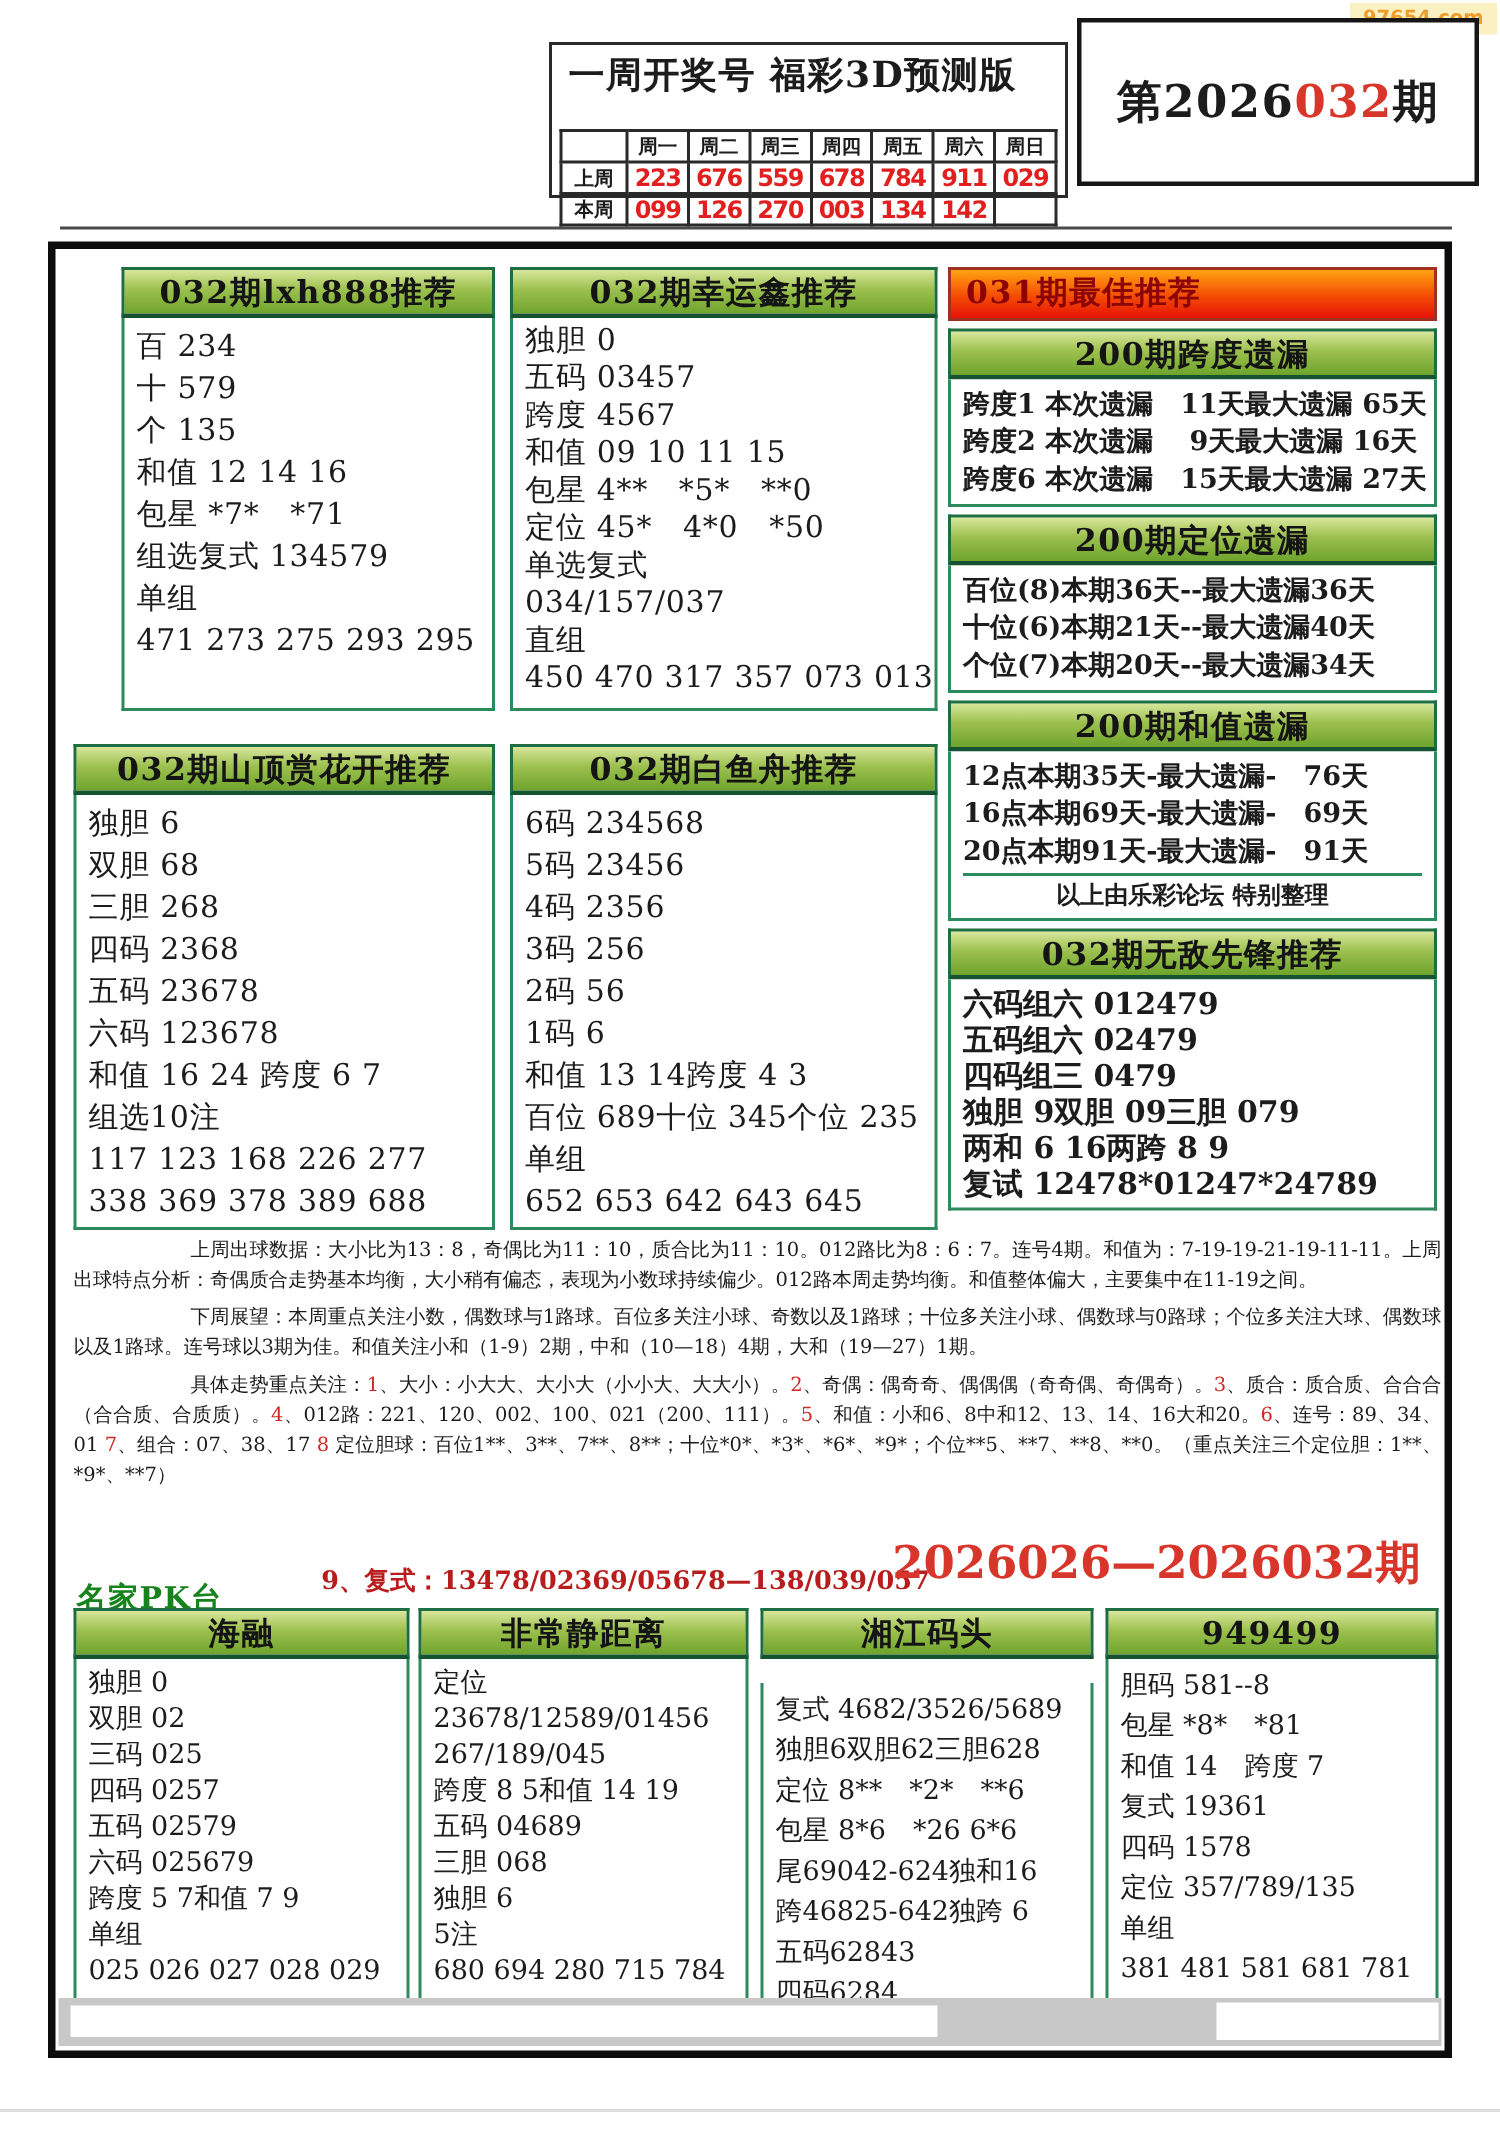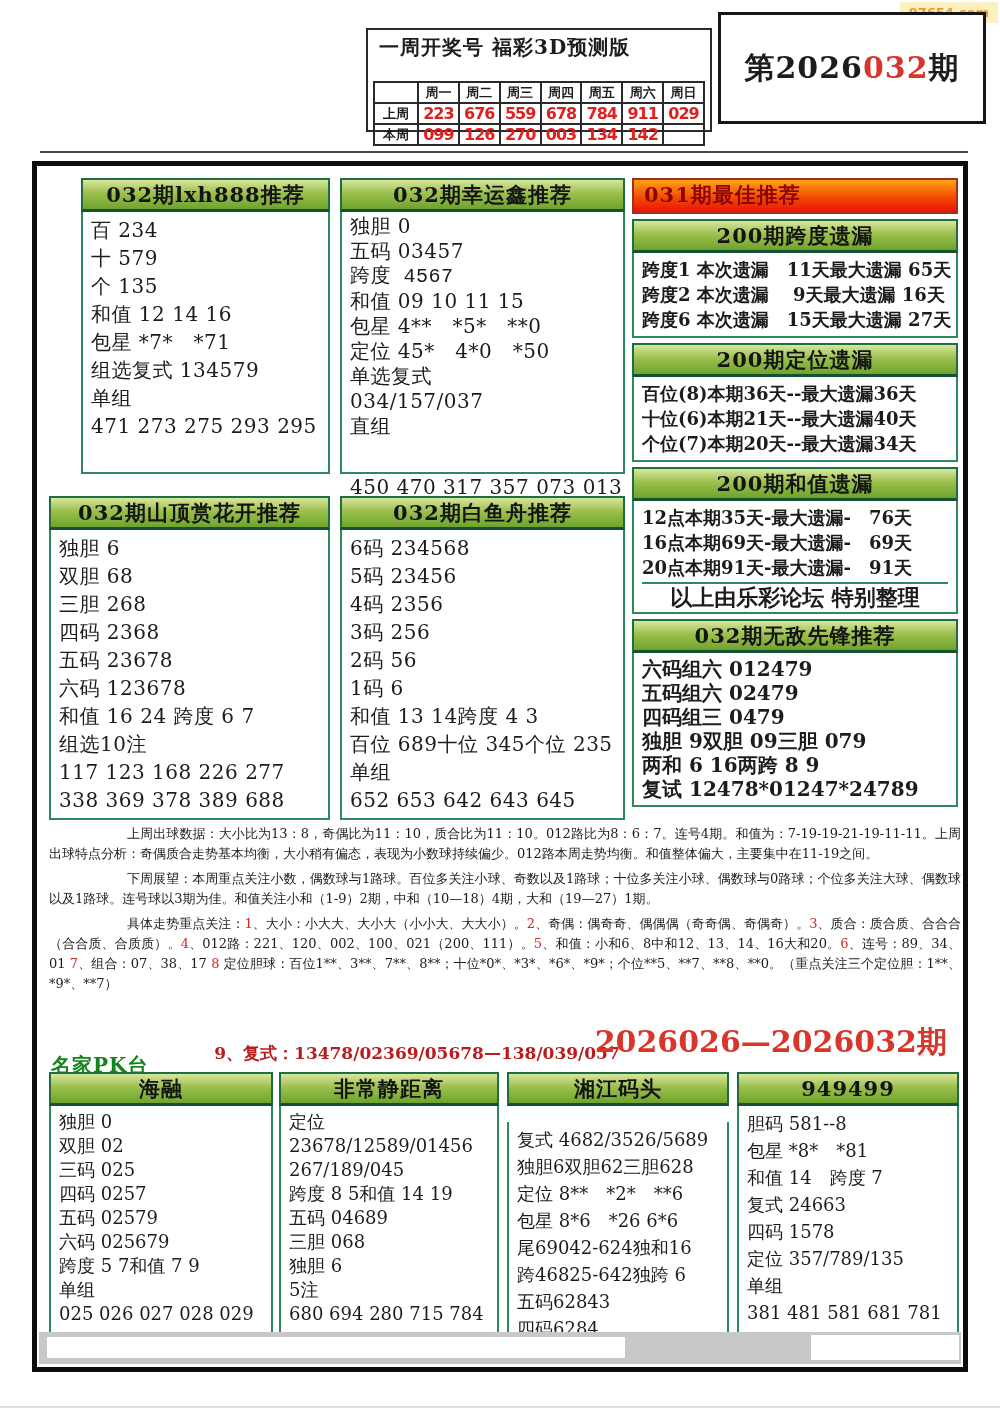--- a/index.html
+++ b/index.html
@@ -12,21 +12,21 @@
   
   .watermark {
     position:absolute; top:2px; right:2px; background:#fbf0c2; color:#ee9d28;
     font-family:"DejaVu Sans","Liberation Sans",sans-serif; font-size:13px; font-weight:bold;
     padding:3px 9px;
   }
   .week-box {
     position:absolute; left:366px; top:28px; width:346px; height:104px;
     border:2px solid #2a2a2a; padding:4px 5px 0 5px; background:#fff;
   }
-  .week-title { font-size:20px; font-weight:bold; letter-spacing:1px; text-align:left; padding-left:6px; white-space:nowrap; }
+  .week-title { font-size:24px; font-weight:bold; letter-spacing:1px; text-align:left; padding-left:6px; white-space:nowrap; }
   table.week { border-collapse:collapse; margin-top:20px; width:100%; table-layout:fixed; }
   table.week th, table.week td { border:2px solid #2a2a2a; text-align:center; font-size:13px; height:21px; padding:0; overflow:hidden; white-space:nowrap; }
   table.week .rowlab { font-weight:bold; font-size:13px; }
   table.week .num { color:#e21f1f; font-weight:bold; font-size:16px; font-family:"DejaVu Sans","Liberation Sans",sans-serif; letter-spacing:-1px; }
   .issue-box {
     position:absolute; left:718px; top:12px; width:268px; height:112px;
     border:3px solid #161616; background:#fff; display:flex; align-items:center; justify-content:center;
   }
   .issue-text { font-size:30px; font-weight:bold; letter-spacing:1px; white-space:nowrap; }
   .issue-text .red { color:#d8352b;margin-top:46px; }
@@ -49,21 +49,21 @@
     border:2px solid #1e6e41; border-bottom:3px solid #145232; white-space:nowrap; overflow:hidden;
   }
   .ph.orange {
     background:linear-gradient(180deg,#ffa312 0%,#f34b03 55%,#e81308 100%);
     color:#8c0404; text-align:left; padding-left:10px; border:2px solid #a03020; height:36px;
   }
   .pb { border:2px solid #2d8a5e; border-top:0; padding:4px 8px; background:#fff; }
   .pb .line { font-size:20px; line-height:28px; white-space:nowrap; letter-spacing:0.5px; }
   .pb.small .line { font-size:18px; font-weight:bold; line-height:25px; letter-spacing:0; }
   .pb.wudi .line { font-size:20px; font-weight:bold; line-height:24px; letter-spacing:0; }
-  .pb .footnote { border-top:2px solid #2d8a5e; margin-top:2px; padding-top:2px; font-size:22px; font-weight:bold; line-height:22px; text-align:center; white-space:nowrap; }
+  .pb .footnote { border-top:2px solid #2d8a5e; margin-top:2px; padding-top:2px; font-size:16px; font-weight:bold; line-height:22px; text-align:center; white-space:nowrap; }
   .pb.bp .line { font-size:18px; letter-spacing:0; }
   .pb.rows9 .line { line-height:24px; }
   .pb.rows8 .line { line-height:27px; }
 
   
   .analysis { font-size:13px; line-height:20px; text-align:justify; }
   .analysis p { text-indent:6em; margin-bottom:5px; }
   .analysis .red, .red-text { color:#cf2a21; }
   .fushi-line { text-align:center; font-size:17px; font-weight:bold; color:#b91c1c; white-space:nowrap; }
   .issue-range { font-size:30px; font-weight:bold; color:#d8352b; white-space:nowrap; }
@@ -139,28 +139,28 @@
         <div class="line">471 273 275 293 295</div>
       </div>
   </div>
 
   <div class="panel abs" style="left:303px; top:12px; width:285px;">
     <div class="ph">032期幸运鑫推荐</div>
     <div class="pb" style="height:262px; padding-top:2px;">
 
     <div class="line" style="line-height:25px;">独胆 0</div>
         <div class="line" style="line-height:25px;">五码 03457</div>
-        <div class="line" style="line-height:25px;font-family:Liberation Mono, monospace;">跨度 4567</div>
+        <div class="line" style="line-height:25px;">跨度 4567</div>
         <div class="line" style="line-height:25px;">和值 09 10 11 15</div>
         <div class="line" style="line-height:25px;">包星 4**　*5*　**0</div>
         <div class="line" style="line-height:25px;">定位 45*　4*0　*50</div>
         <div class="line" style="line-height:25px;">单选复式</div>
         <div class="line" style="line-height:25px;">034/157/037</div>
         <div class="line" style="line-height:25px;">直组</div>
-        <div class="line" style="line-height:25px;margin-top:36px;">450 470 317 357 073 013</div>
+        <div class="line" style="line-height:25px;">450 470 317 357 073 013</div>
       </div>
   </div>
 
   <div class="panel abs" style="left:12px; top:330px; width:281px;">
     <div class="ph">032期山顶赏花开推荐</div>
     <div class="pb" style="height:290px;">
 
     <div class="line">独胆 6</div>
         <div class="line">双胆 68</div>
         <div class="line">三胆 268</div>
@@ -304,21 +304,21 @@
       </div>
   </div>
 
   <div class="panel abs" style="left:700px; top:906px; width:222px;">
     <div class="ph">949499</div>
     <div class="pb bp rows8" style="height:228px;">
 
     <div class="line">胆码 581--8</div>
         <div class="line">包星 *8*　*81</div>
         <div class="line">和值 14　跨度 7</div>
-        <div class="line">复式 24663</div>
+        <div class="line">复式 19361</div>
         <div class="line">四码 1578</div>
         <div class="line">定位 357/789/135</div>
         <div class="line">单组</div>
         <div class="line">381 481 581 681 781</div>
       </div>
   </div>
 
   <div class="footer-bar abs" style="left:2px; right:2px; top:1166px; height:32px;">
     <div class="footer-box" style="left:8px; top:5px; width:578px; height:21px;"></div>
     <div class="footer-box" style="left:772px; top:3px; width:148px; height:25px;"></div>

